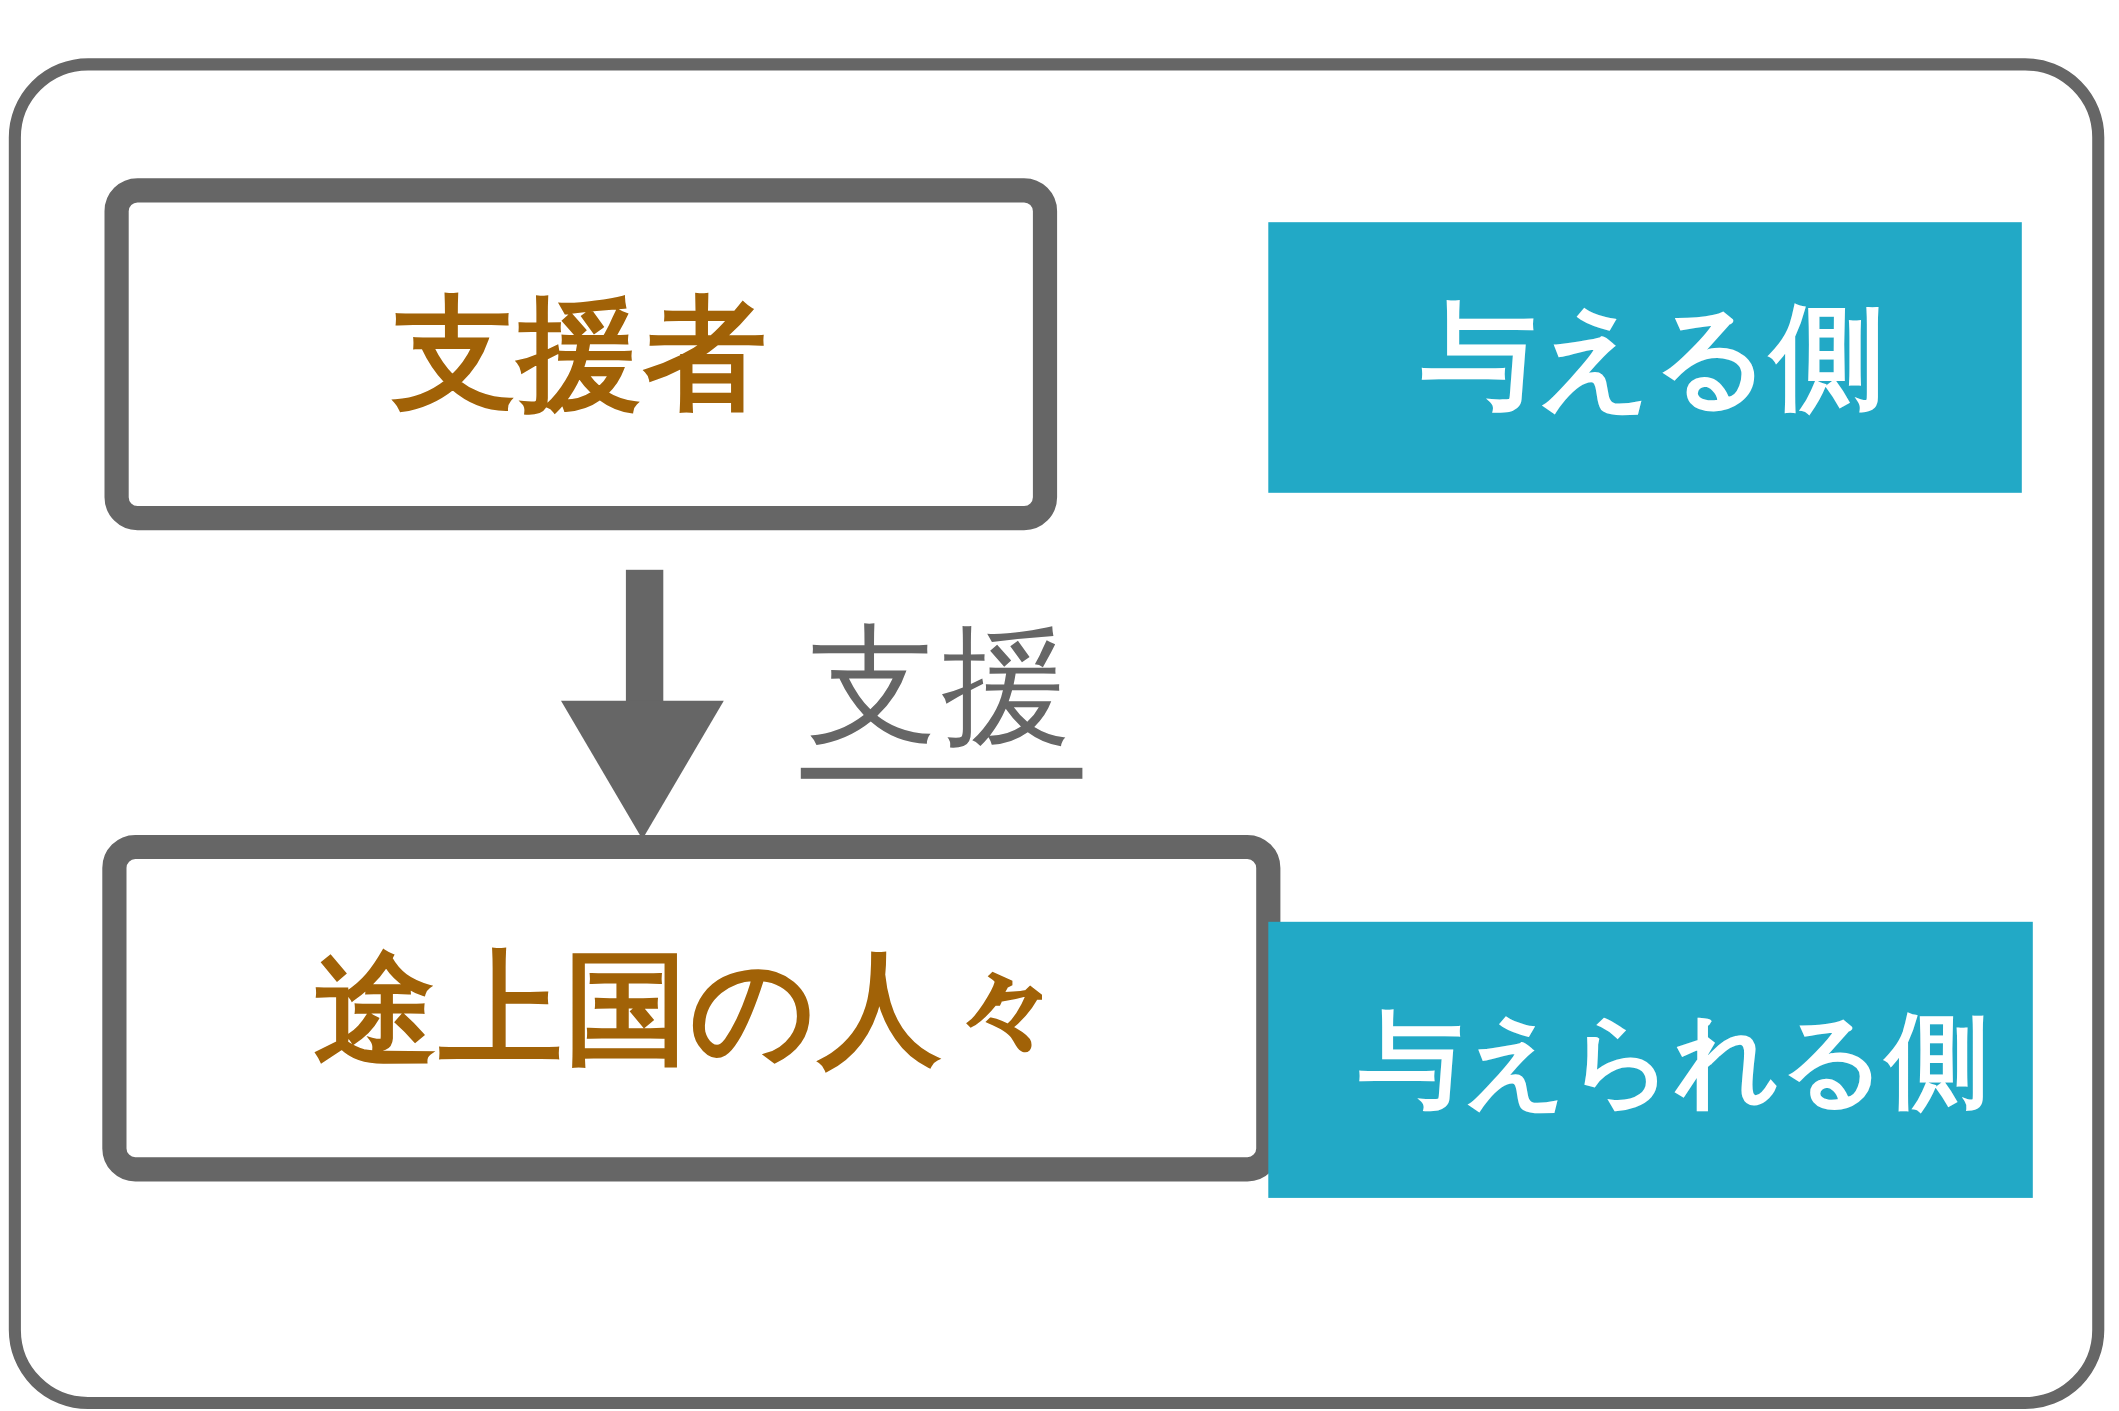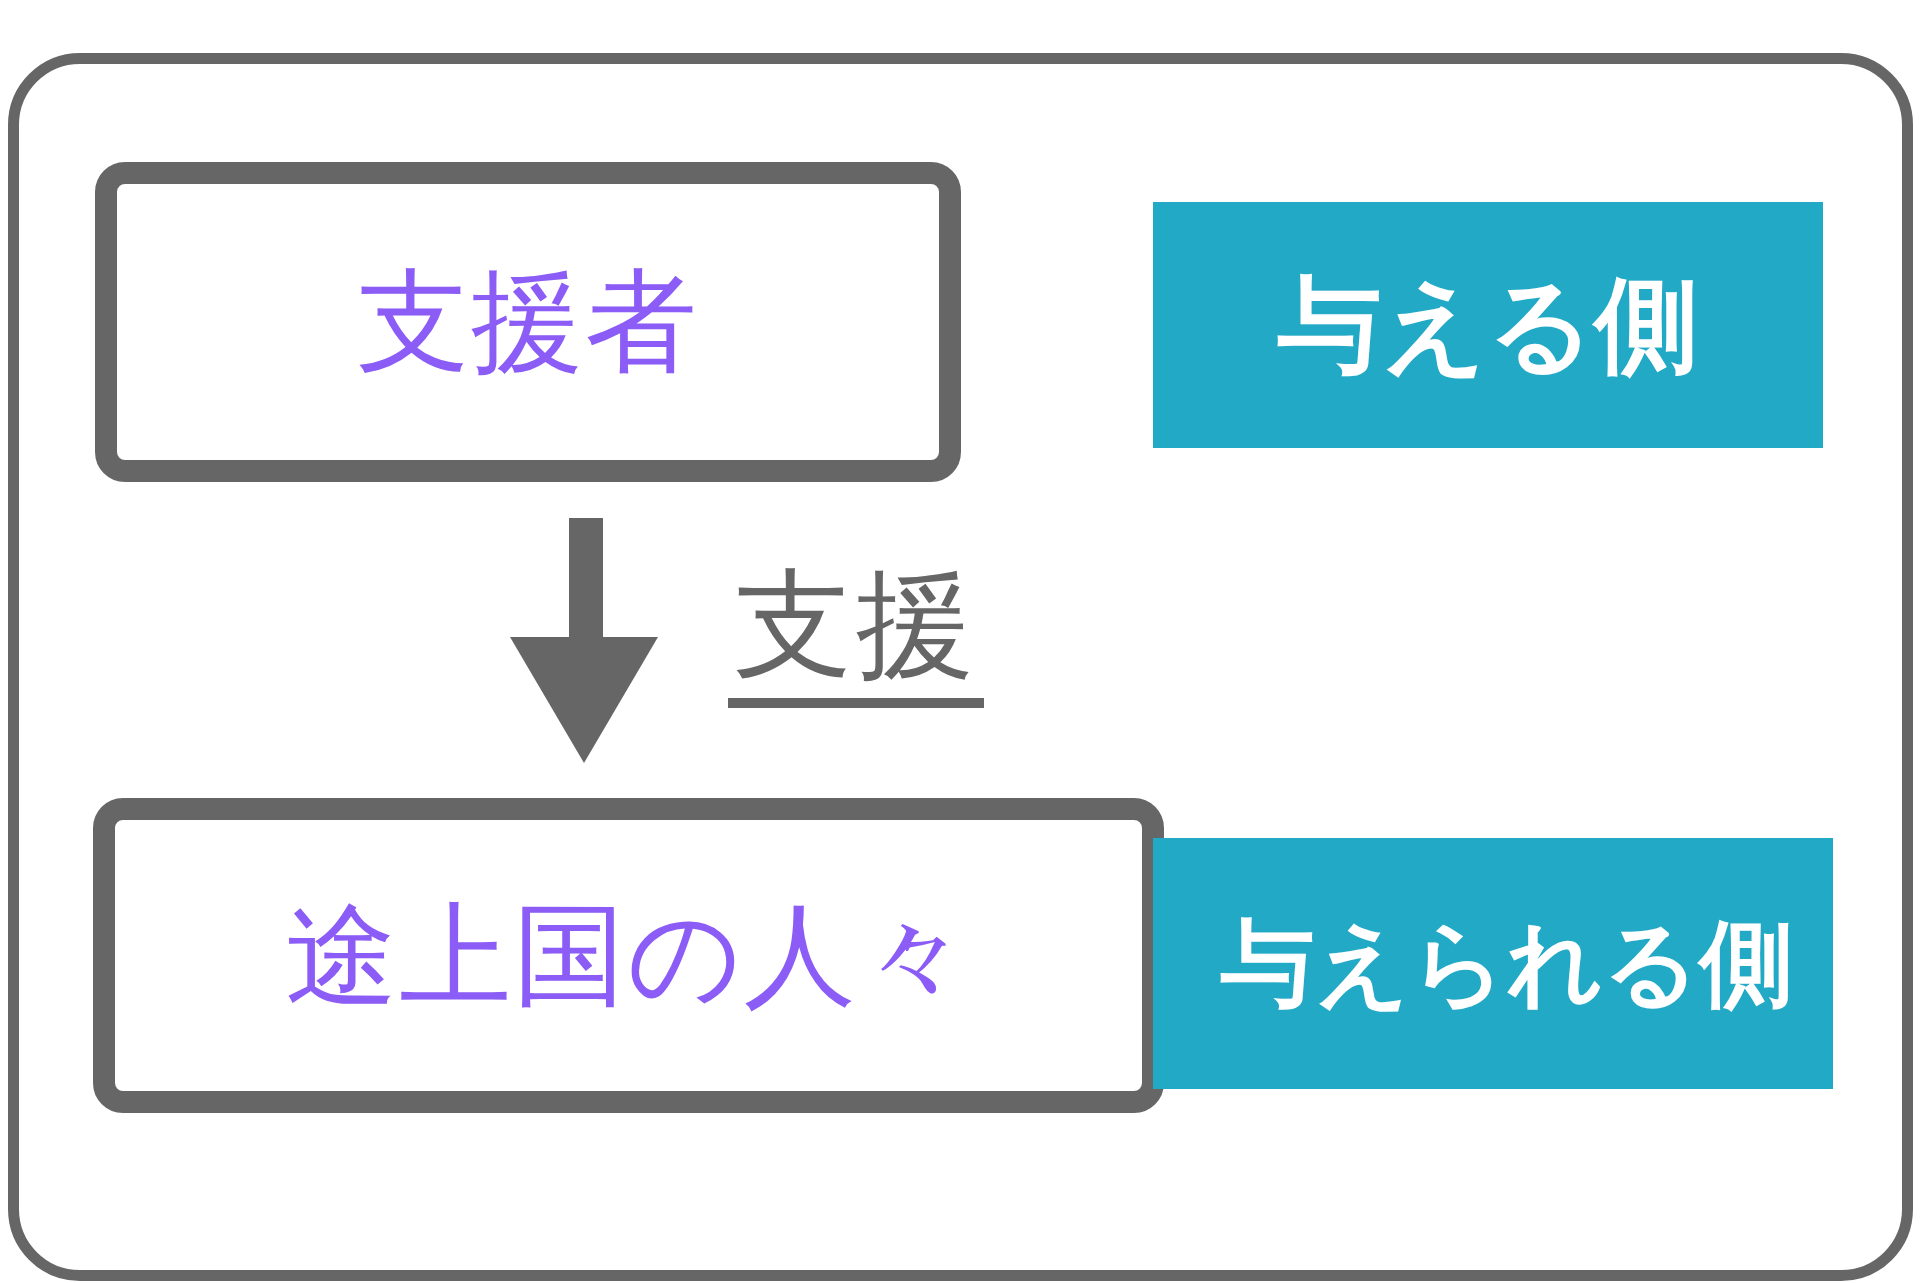--- a/index.html
+++ b/index.html
@@ -32,46 +32,47 @@
     position: absolute;
     border: 22px solid #666666;
     border-radius: 30px;
     background: #ffffff;
     display: flex;
     align-items: center;
     justify-content: center;
     box-sizing: border-box;
   }
   .node-box .label {
-    color: #8b5cf6;
-    font-weight: normal;
+    color: #a16207;
+    font-weight: bold;
     font-size: 112px;
     letter-spacing: 2px;
     line-height: 1;
     white-space: nowrap;
   }
   .box-supporter {
     left: 95px;
     top: 162px;
     width: 866px;
     height: 320px;
   }
   .box-recipient {
     left: 93px;
-    top: 798px;
+    top: 759px;
     width: 1071px;
     height: 315px;
   }
   
   .tag {
     position: absolute;
     background: #22A9C6;
     display: flex;
     align-items: center;
     justify-content: center;
+    padding-left: 15px;
   }
   .tag .label {
     color: #ffffff;
     font-weight: bold;
     line-height: 1;
     white-space: nowrap;
   }
   .tag-giver {
     left: 1153px;
     top: 202px;

